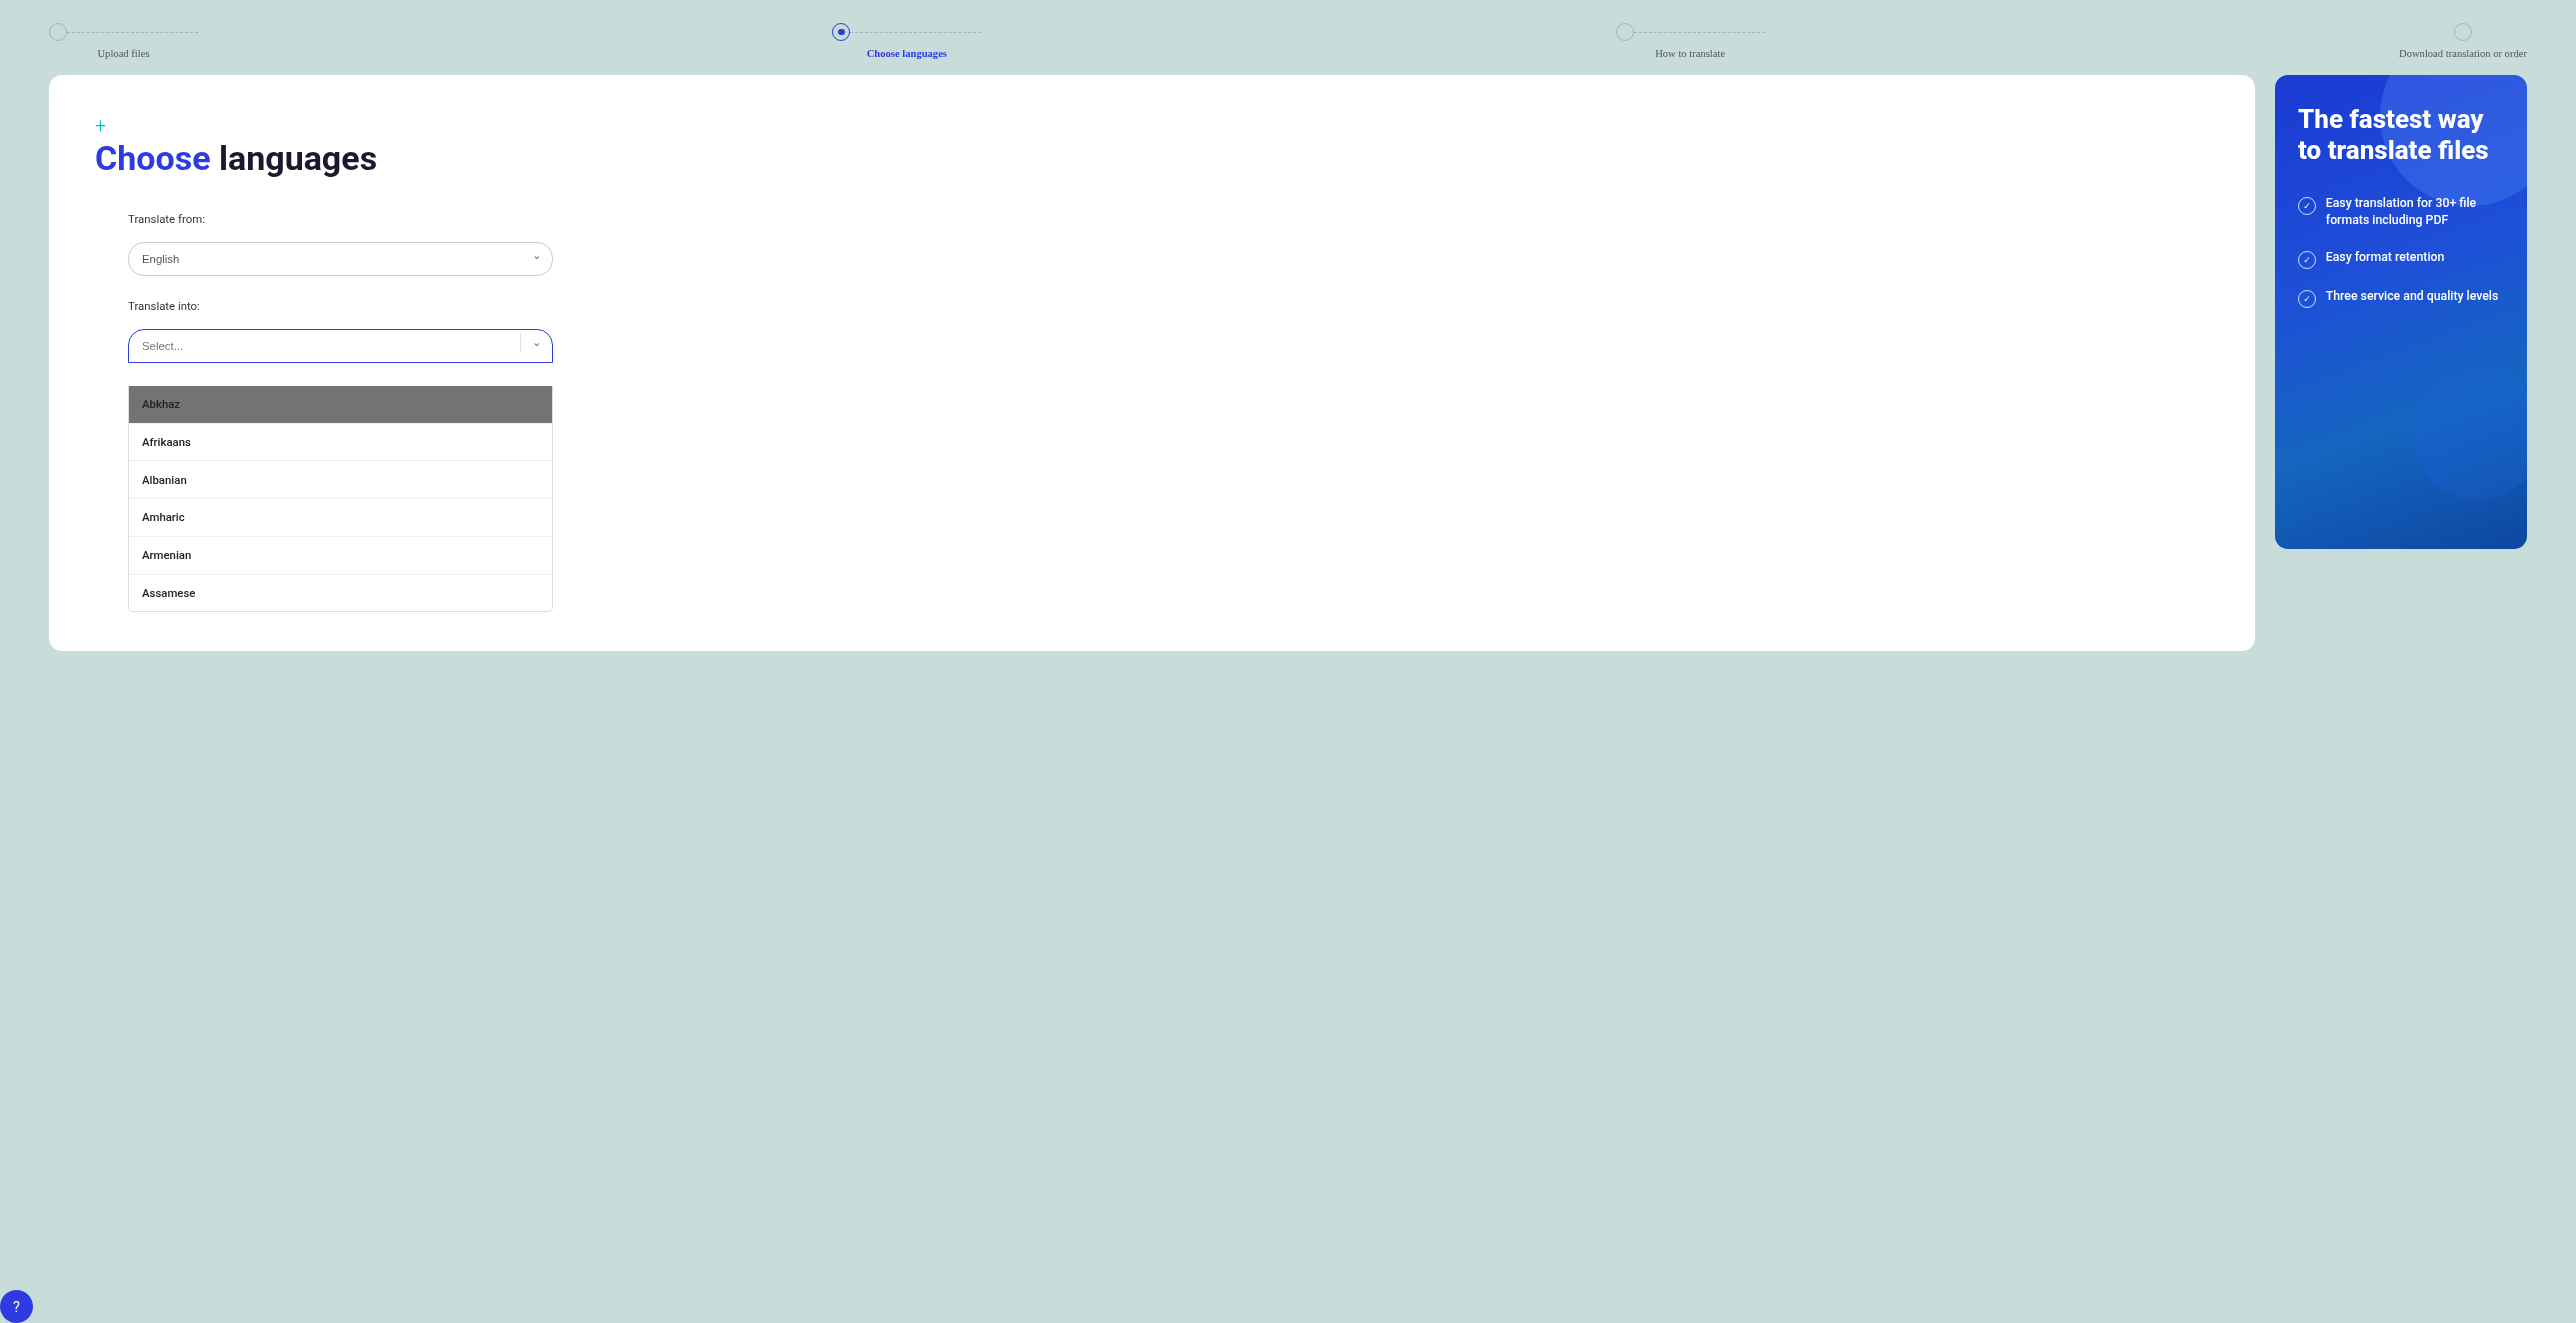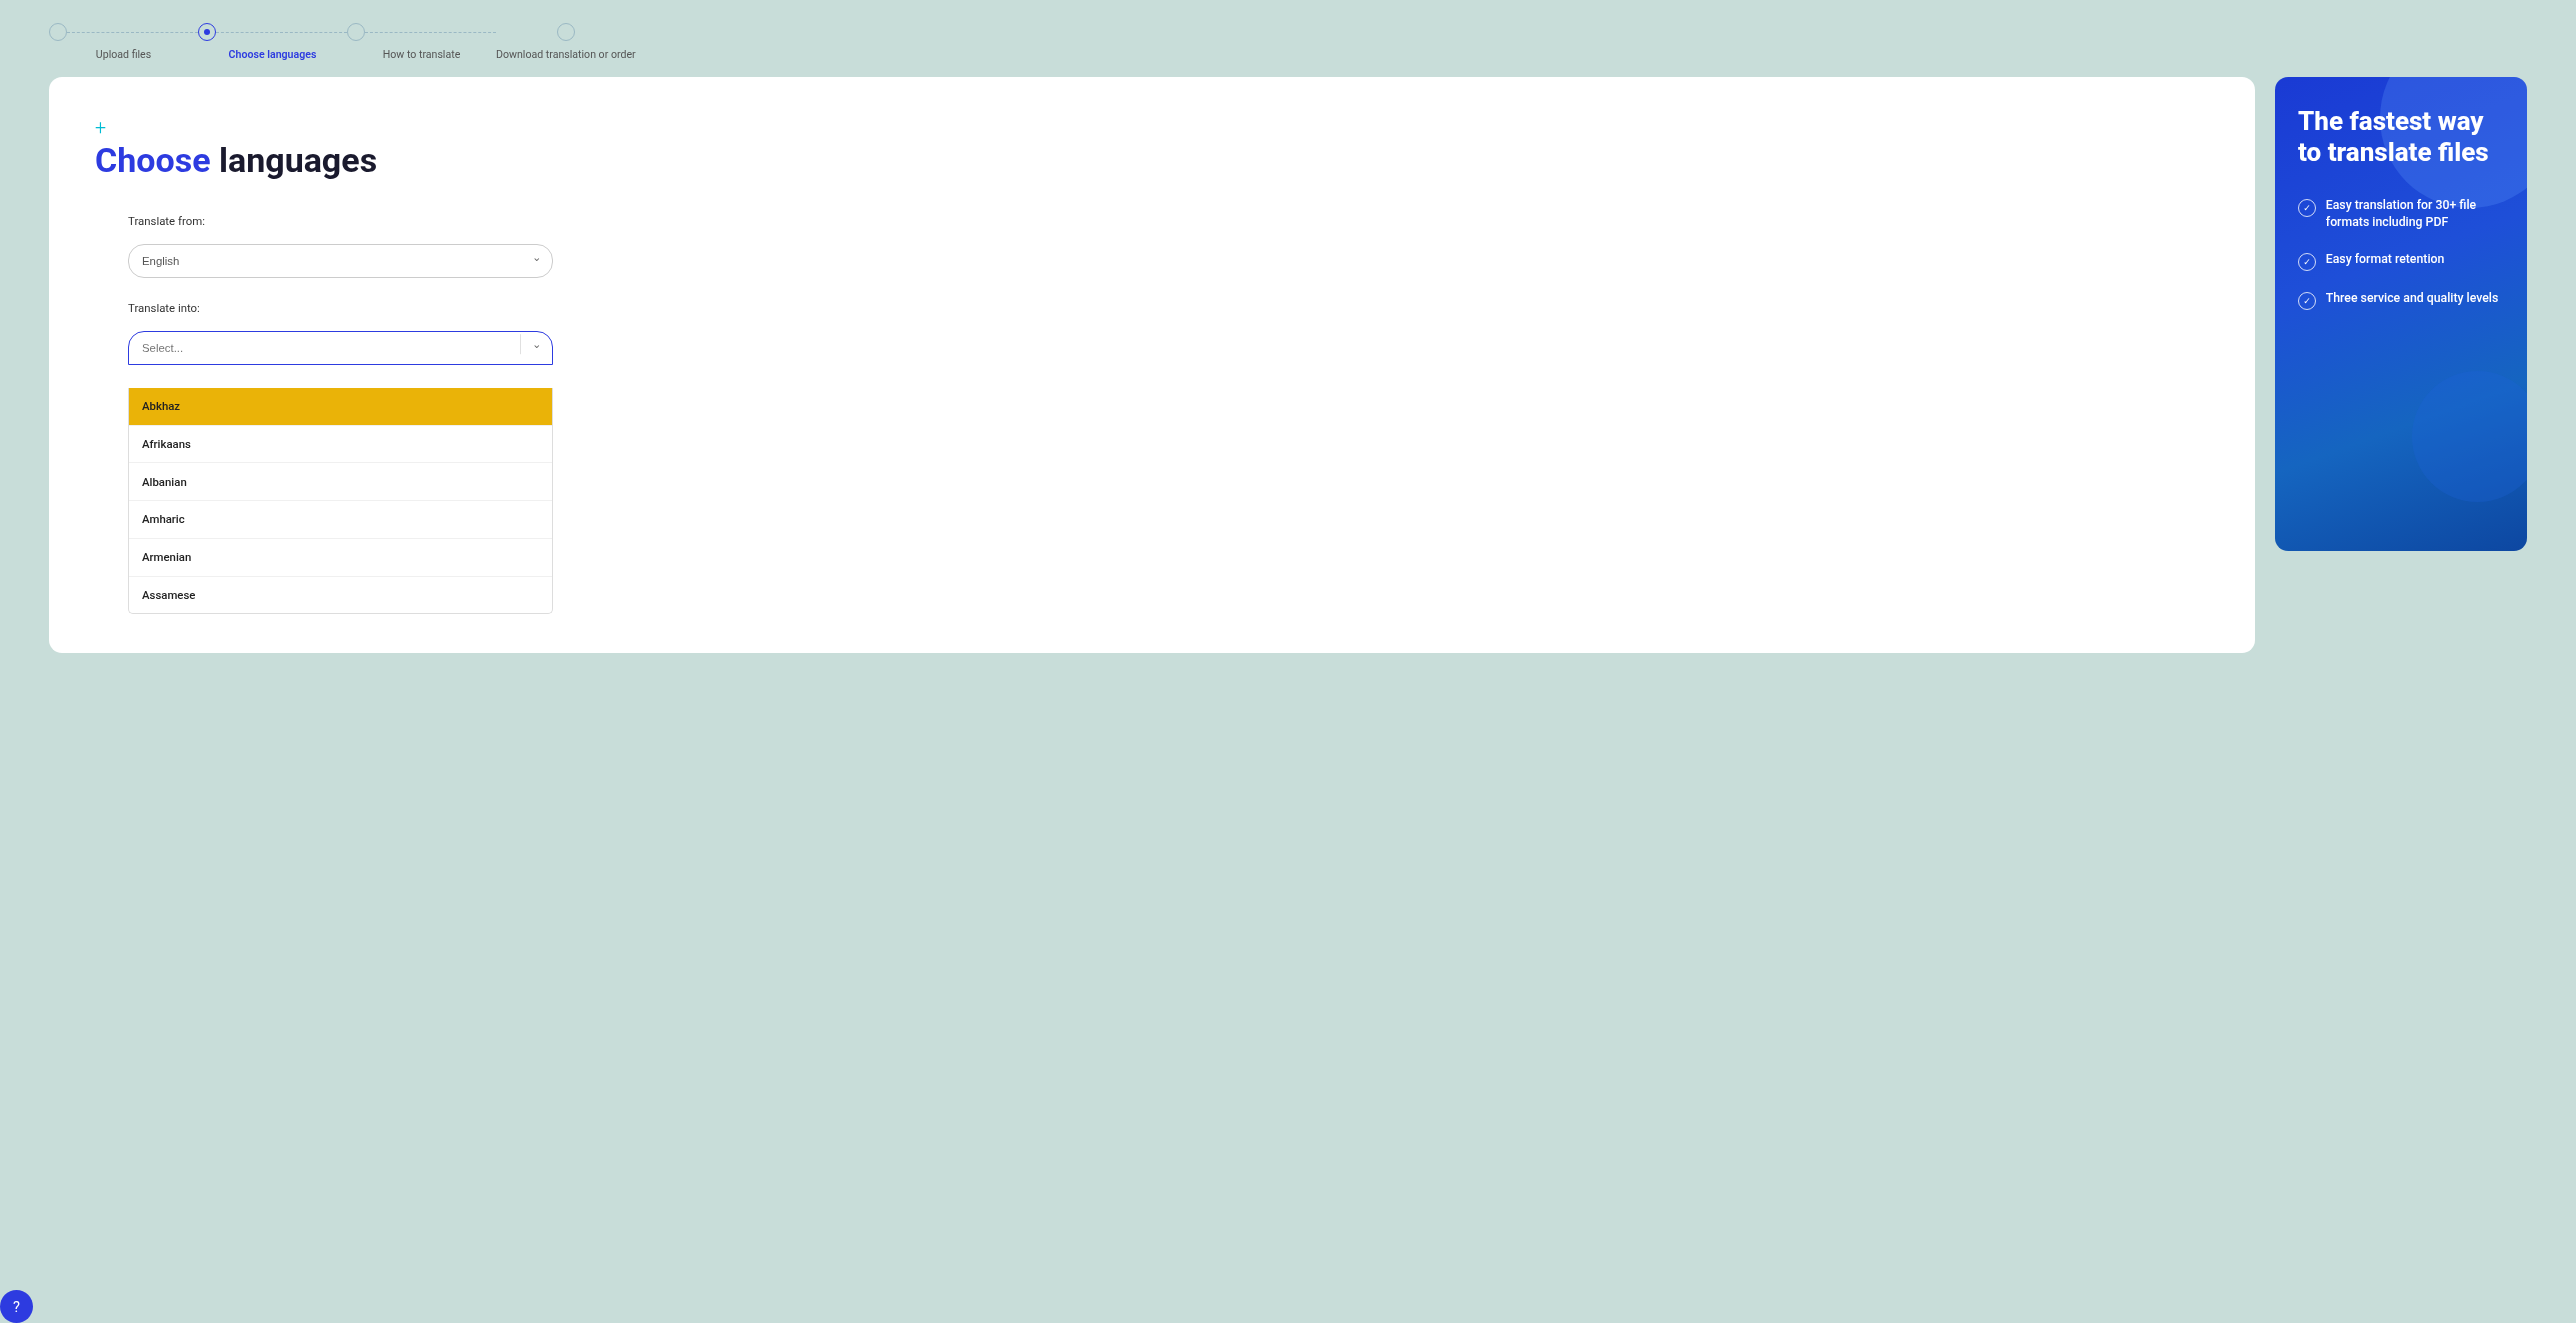--- a/index.html
+++ b/index.html
@@ -146,21 +146,21 @@
     }
     .dropdown-item {
       padding: 11.4px 13px;
       font-size: 11.4px;
       color: #222;
       font-weight: 500;
       cursor: pointer;
       border-bottom: 0.8px solid #f0f0f0;
     }
     .dropdown-item:first-child {
-      background: #eab308;
+      background: #737373;
     }
     .dropdown-item:last-child {
       border-bottom: none;
     }
 
     
     .sidebar-panel {
       width: 252px;
       min-width: 196px;
       background: linear-gradient(160deg, #1a3ad4 0%, #1e4fd8 40%, #1565c0 70%, #0d47a1 100%);
@@ -237,22 +237,23 @@
       display: flex;
       align-items: center;
       justify-content: center;
       color: #fff;
       font-size: 14.7px;
     }
 
     .stepper-row {
       display: flex;
       align-items: center;
-      justify-content: flex-start;
+      justify-content: space-between;
       padding: 23px 49px 16.3px;
+      font-family: Liberation Serif, serif;
     }
     .step-item {
       display: flex;
       flex-direction: column;
       align-items: center;
     }
     .step-icon-row {
       display: flex;
       align-items: center;
     }

